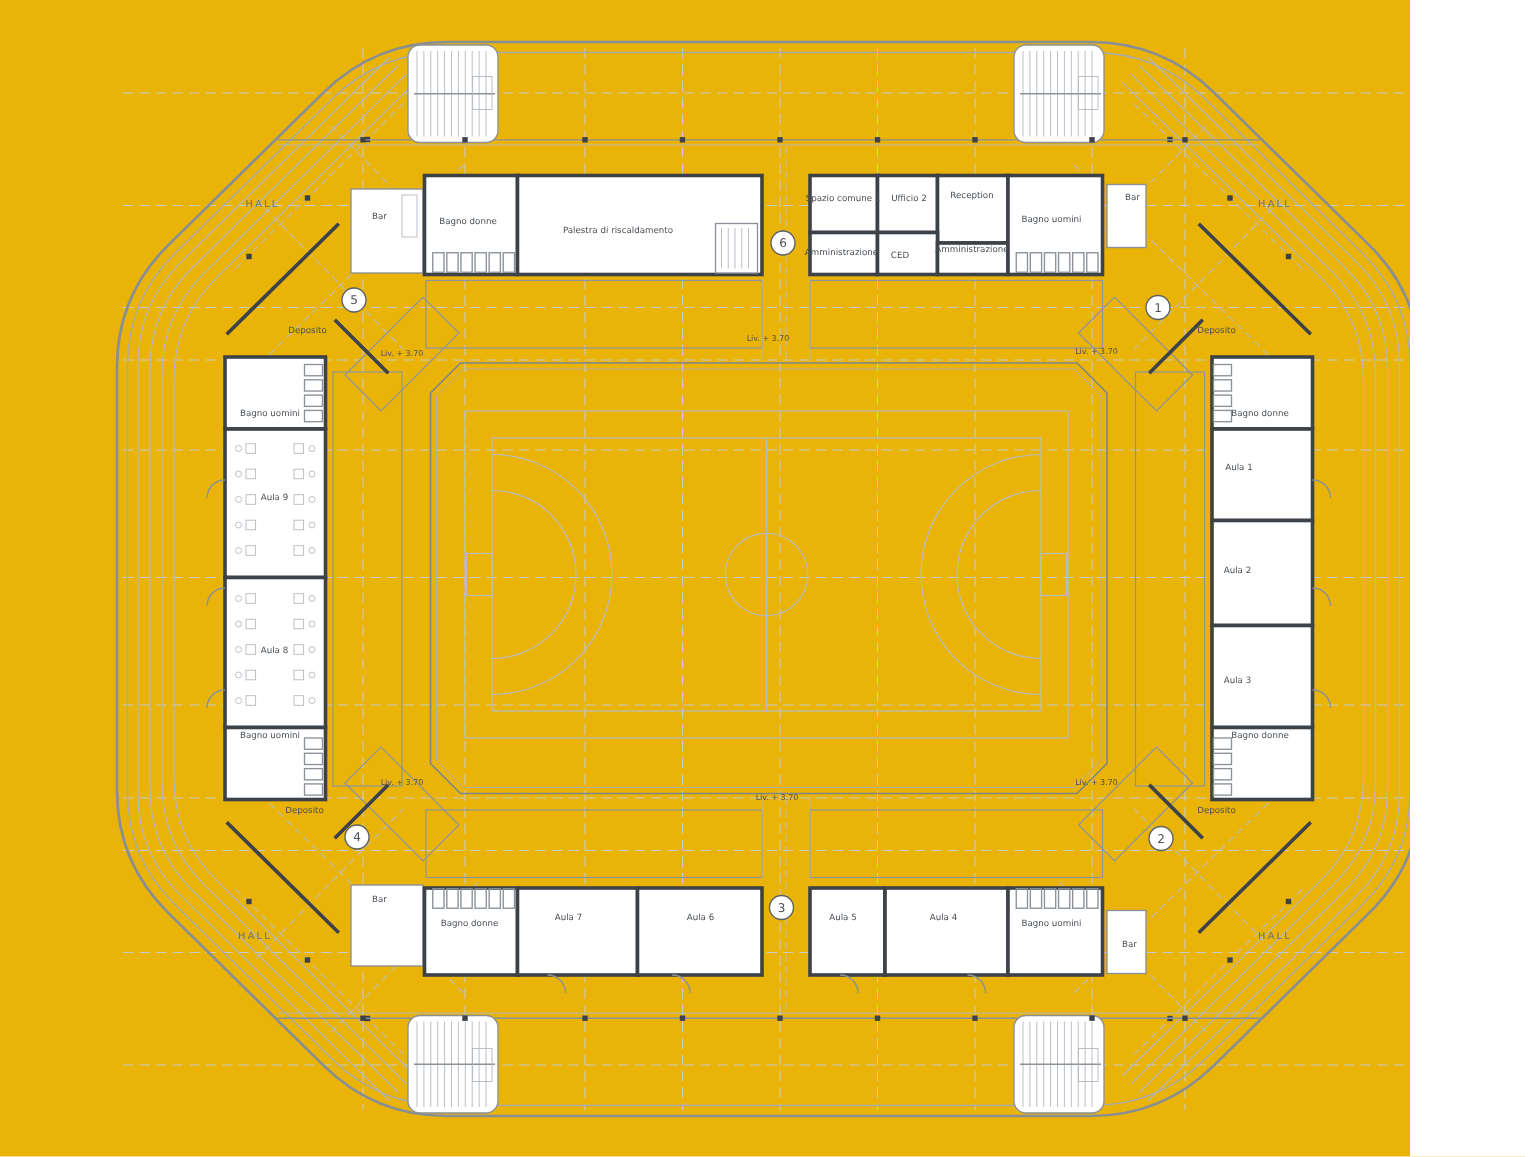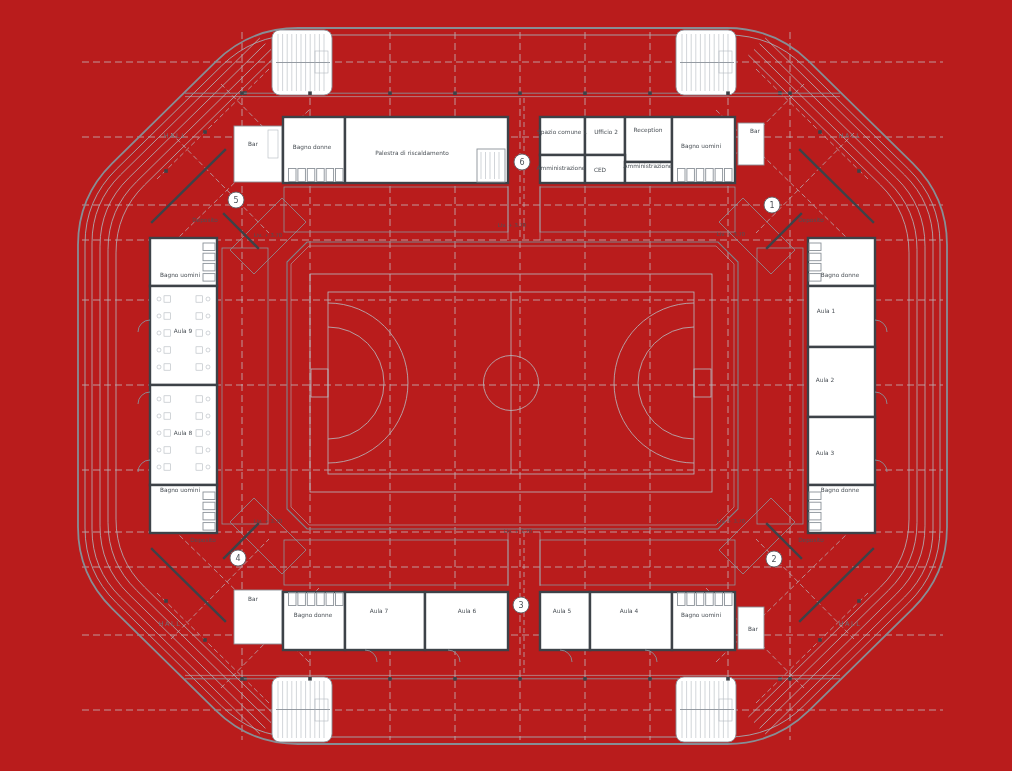--- a/index.html
+++ b/index.html
@@ -1,16 +1,16 @@
 <!DOCTYPE html>
 <html><head>
 <meta charset="utf-8">
 <style>
   html,body{margin:0;padding:0;background:#fff;}
-  .stage{position:relative;width:1012px;height:771px;background:#b91c1c;overflow:hidden;}
+  .stage{position:relative;width:940px;height:771px;background:#eab308;overflow:hidden;}
   svg{display:block;}
   
   .ring0{stroke:#878e95;stroke-width:1.8;fill:none;}
   .ring1{stroke:#a5abb2;stroke-width:0.9;fill:none;}
   .band{stroke:#b2b8be;stroke-width:0.8;fill:none;}
   .wall{stroke:#3d4248;stroke-width:2.4;fill:none;stroke-linecap:square;}
   .room{stroke:#3d4248;stroke-width:2.4;fill:#fff;}
   .thin{stroke:#8a9198;stroke-width:0.9;fill:none;}
   .thinf{stroke:#8a9198;stroke-width:0.9;fill:#fff;}
   .xthin{stroke:#b3b9bf;stroke-width:0.6;fill:none;}

